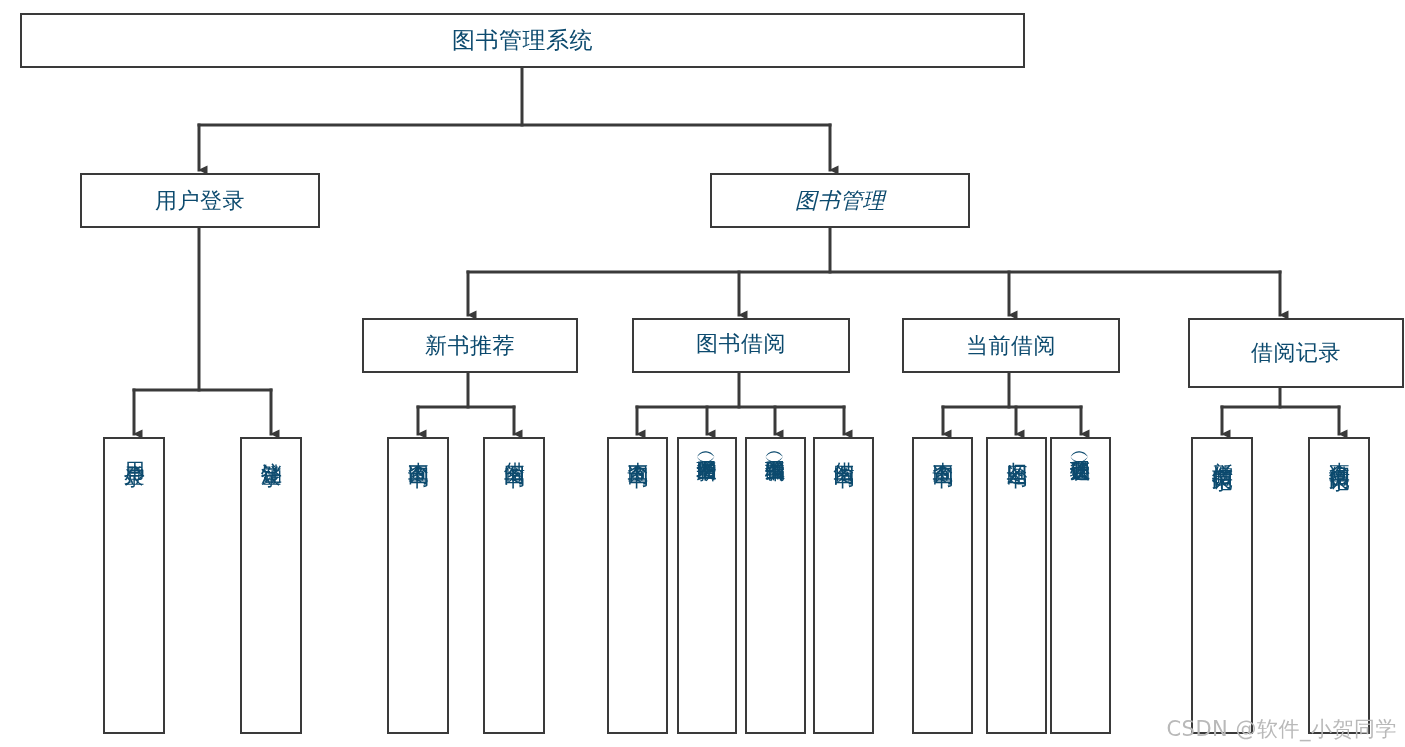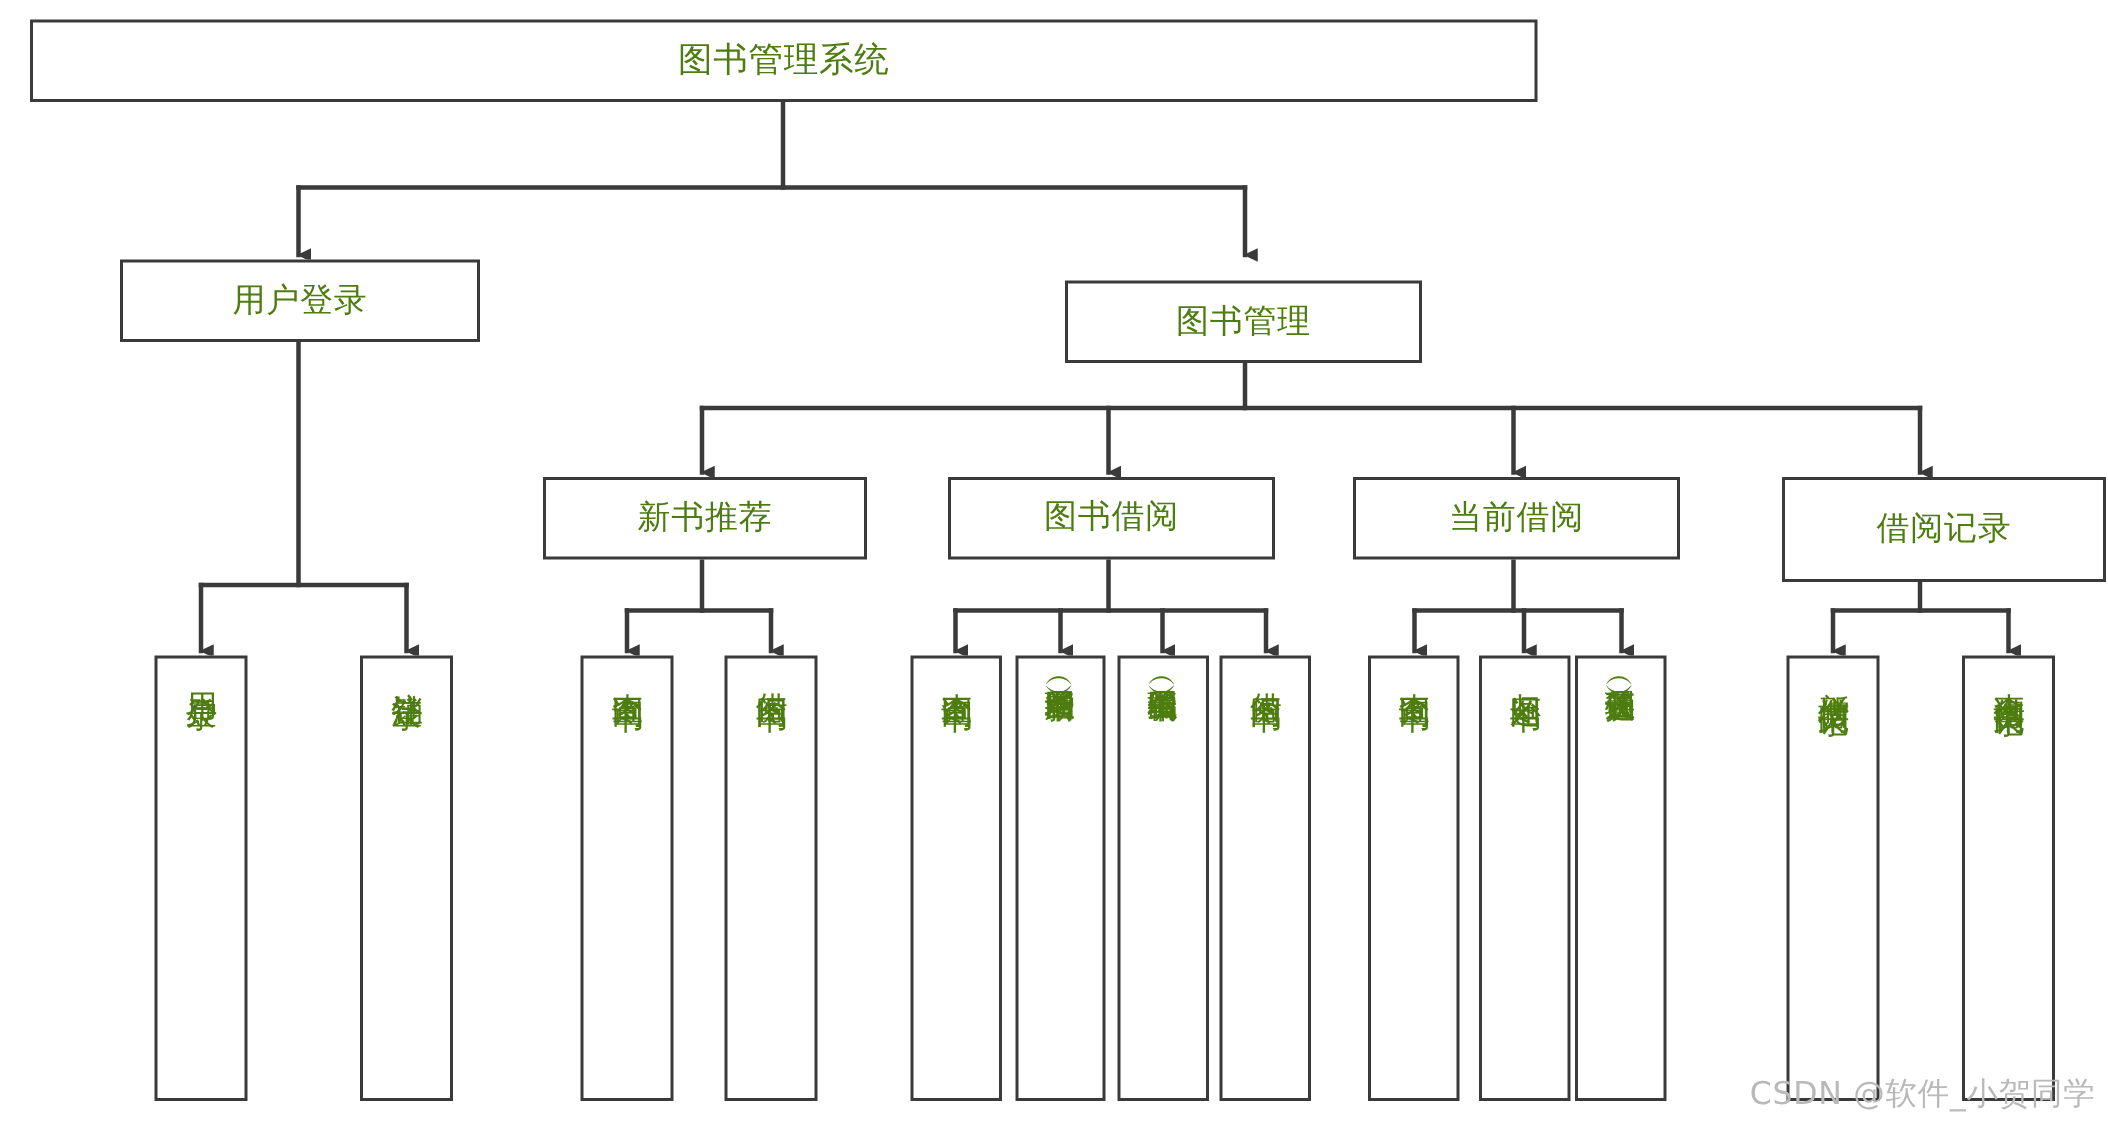--- a/index.html
+++ b/index.html
@@ -33,21 +33,21 @@
     background: #ffffff;
     display: flex;
     align-items: center;
     justify-content: center;
     color: #1a1a1a;
   }
   .node-label {
     display: block;
     text-align: center;
     line-height: 1.18;
-    color: #4d7c0f;
+    color: #0c4a6e;
   }
   
   .node.horiz .node-label {
     font-size: 22px;
     letter-spacing: 0.5px;
     white-space: nowrap;
   }
   .node.root .node-label {
     font-size: 23px;
   }
@@ -137,21 +137,21 @@
     </g>
   </svg>
 
   <div class="node horiz root" style="left:20px; top:13px; width:1005px; height:55px;">
     <span class="node-label">图书管理系统</span>
   </div>
 
   <div class="node horiz" style="left:80px; top:173px; width:240px; height:55px;">
     <span class="node-label">用户登录</span>
   </div>
-  <div class="node horiz" style="left:710px; top:187px; width:238px; height:55px;">
+  <div class="node horiz" style="left:710px; top:173px; width:260px; height:55px;font-style:italic;">
     <span class="node-label">图书管理</span>
   </div>
 
   <div class="node horiz" style="left:362px; top:318px; width:216px; height:55px;">
     <span class="node-label">新书推荐</span>
   </div>
   <div class="node horiz" style="left:632px; top:318px; width:218px; height:55px;font-family:Liberation Mono, monospace;">
     <span class="node-label">图书借阅</span>
   </div>
   <div class="node horiz" style="left:902px; top:318px; width:218px; height:55px;">

